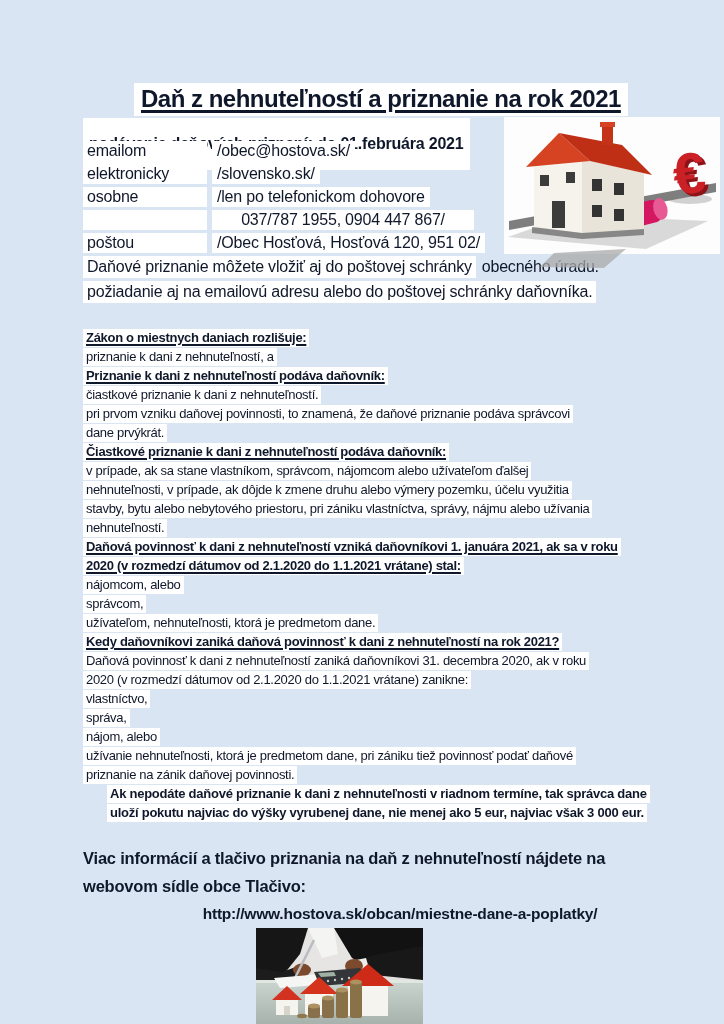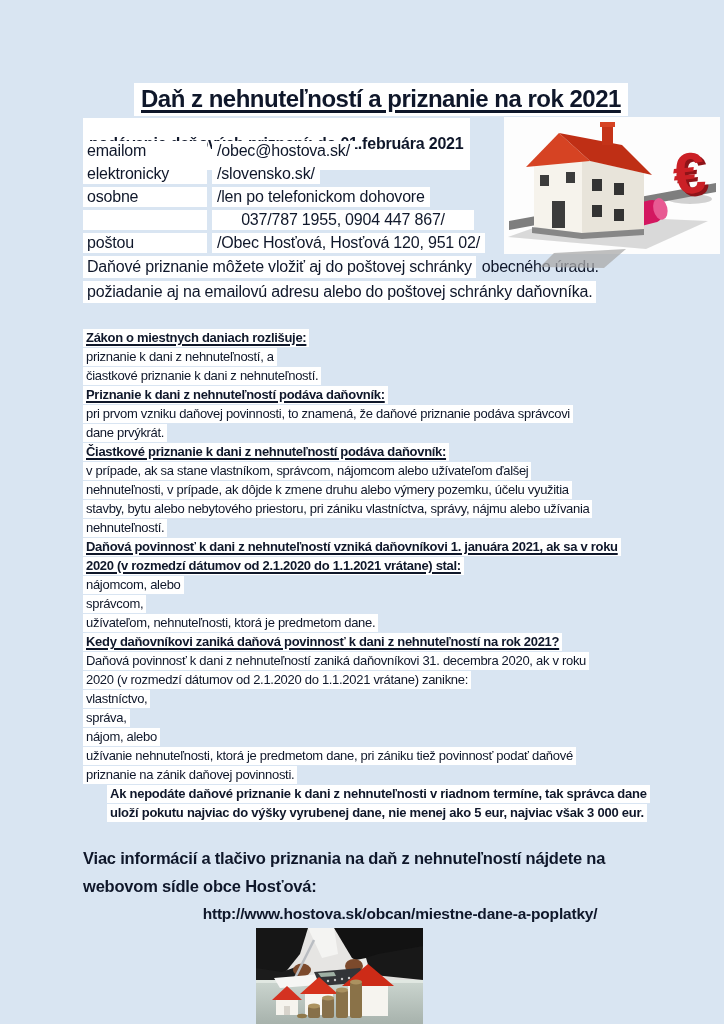--- a/index.html
+++ b/index.html
@@ -85,22 +85,22 @@
       <span class="hl">Daňové priznanie môžete vložiť aj do poštovej schránky</span><span class="plain">obecného úradu.</span>
     </div>
     <div class="pline">
       <span class="hl">požiadanie aj na emailovú adresu alebo do poštovej schránky daňovníka.</span>
     </div>
   </div>
 
   <div class="doc-body">
     <div class="bl hd"><span class="hl">Zákon o miestnych daniach rozlišuje:</span></div>
     <div class="bl"><span class="hl">priznanie k dani z nehnuteľností, a</span></div>
+    <div class="bl hd"><span class="hl">Priznanie k dani z nehnuteľností podáva daňovník:</span></div>
     <div class="bl"><span class="hl">čiastkové priznanie k dani z nehnuteľností.</span></div>
-    <div class="bl hd"><span class="hl">Priznanie k dani z nehnuteľností podáva daňovník:</span></div>
     <div class="bl"><span class="hl">pri prvom vzniku daňovej povinnosti, to znamená, že daňové priznanie podáva správcovi</span></div>
     <div class="bl"><span class="hl">dane prvýkrát.</span></div>
     <div class="bl hd"><span class="hl">Čiastkové priznanie k dani z nehnuteľností podáva daňovník:</span></div>
     <div class="bl"><span class="hl">v prípade, ak sa stane vlastníkom, správcom, nájomcom alebo užívateľom ďalšej</span></div>
     <div class="bl"><span class="hl">nehnuteľnosti, v prípade, ak dôjde k zmene druhu alebo výmery pozemku, účelu využitia</span></div>
     <div class="bl"><span class="hl">stavby, bytu alebo nebytového priestoru, pri zániku vlastníctva, správy, nájmu alebo užívania</span></div>
     <div class="bl"><span class="hl">nehnuteľností.</span></div>
     <div class="bl hd"><span class="hl">Daňová povinnosť k dani z nehnuteľností vzniká daňovníkovi 1. januára 2021, ak sa v roku</span></div>
     <div class="bl hd"><span class="hl">2020 (v rozmedzí dátumov od 2.1.2020 do 1.1.2021 vrátane) stal:</span></div>
     <div class="bl"><span class="hl">nájomcom, alebo</span></div>
@@ -112,21 +112,21 @@
     <div class="bl"><span class="hl">vlastníctvo,</span></div>
     <div class="bl"><span class="hl">správa,</span></div>
     <div class="bl"><span class="hl">nájom, alebo</span></div>
     <div class="bl"><span class="hl">užívanie nehnuteľnosti, ktorá je predmetom dane, pri zániku tiež povinnosť podať daňové</span></div>
     <div class="bl"><span class="hl">priznanie na zánik daňovej povinnosti.</span></div>
     <div class="bl bd"><span class="hl">Ak nepodáte daňové priznanie k dani z nehnuteľnosti v riadnom termíne, tak správca dane</span></div>
     <div class="bl bd"><span class="hl">uloží pokutu najviac do výšky vyrubenej dane, nie menej ako 5 eur, najviac však 3 000 eur.</span></div>
   </div>
 
   <div class="more-1">Viac informácií a tlačivo priznania na daň z nehnuteľností nájdete na</div>
-  <div class="more-2">webovom sídle obce Hosťová:</div>
+  <div class="more-2">webovom sídle obce Tlačivo:</div>
   <div class="url-line">http://www.hostova.sk/obcan/miestne-dane-a-poplatky/</div>
 
   <svg class="img-balance" width="216" height="152" viewBox="0 0 216 152" xmlns="http://www.w3.org/2000/svg">
     <rect x="0" y="0" width="216" height="137" fill="#fdfdfd"></rect>
     <polygon points="50,136 122,132 100,151 36,150" fill="#a9a9a9" opacity="0.75"></polygon>
     <polygon points="4,120 66,98 204,104 142,132" fill="#b6b6b6" opacity="0.5"></polygon>
     <ellipse cx="186" cy="82" rx="22" ry="5" fill="#9c9c9c" opacity="0.45"></ellipse>
     <polygon points="5,104 212,66 212,75 5,113" fill="#7e7e7e"></polygon>
     <g transform="rotate(-14 136 97)">
       <rect x="108" y="86" width="52" height="23" rx="11.5" fill="#d31760"></rect>

